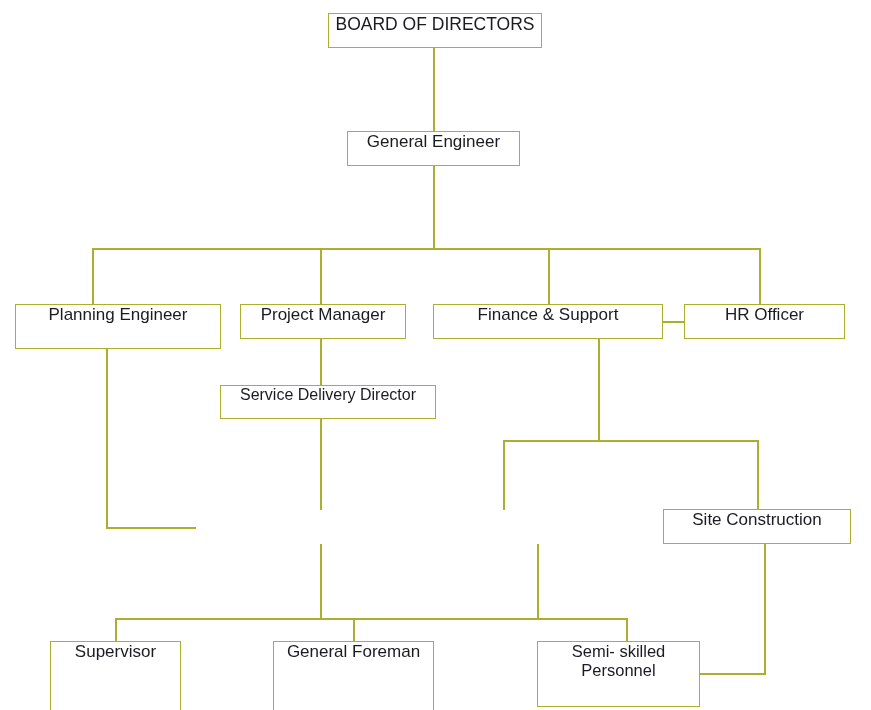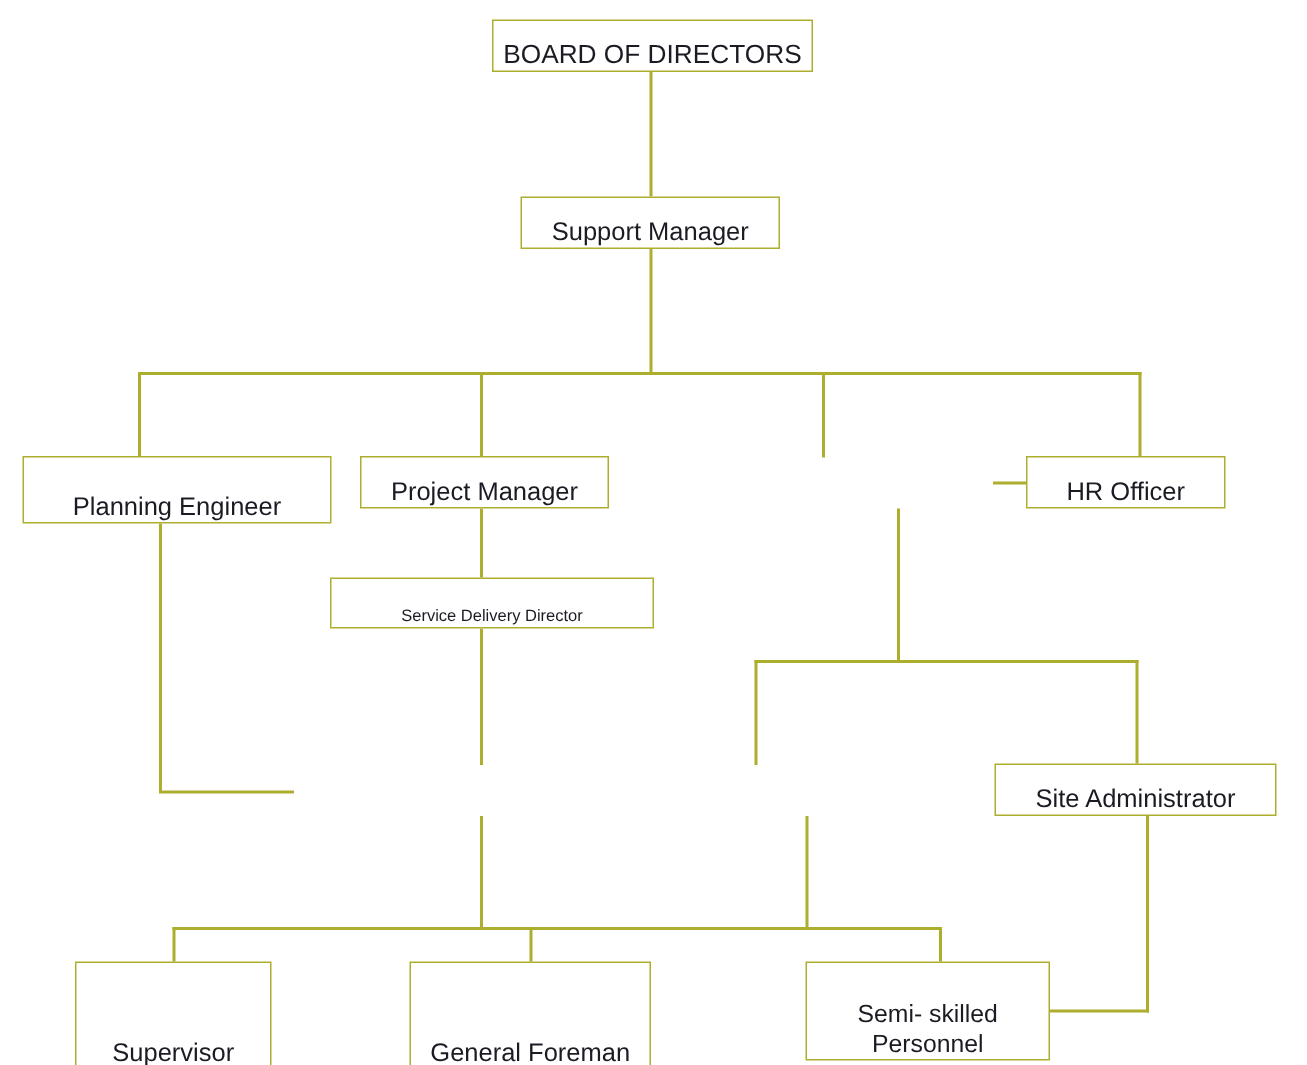--- a/index.html
+++ b/index.html
@@ -19,34 +19,34 @@
     background: #ffffff;
     overflow: hidden;
   }
   .node {
     position: absolute;
     box-sizing: border-box;
     border: 1.5px solid #adad2e;
     background: #ffffff;
     color: #1b1b24;
     display: flex;
-    align-items: flex-end;
+    align-items: flex-start;
     justify-content: center;
     text-align: center;
     line-height: 1.18;
     z-index: 3;
   }
   .node-label {
     display: block;
     padding: 0 6px;
     white-space: pre-line;
   }
   .fs-board   { font-size: 17.5px; }
   .fs-normal  { font-size: 17px; }
-  .fs-small   { font-size: 11px; }
+  .fs-small   { font-size: 16px; }
   .fs-two     { font-size: 16.5px; }
 
   .conn {
     position: absolute;
     background: #adad2e;
     z-index: 1;
   }
   .conn-v { width: 2px; }
   .conn-h { height: 2px; }
 </style>
@@ -90,44 +90,47 @@
   <div class="conn conn-v" style="left:626px; top:618px; height:24px;"></div>
 
   <div class="conn conn-v" style="left:764px; top:544px; height:131px;"></div>
   <div class="conn conn-h" style="left:700px; top:673px; width:66px;"></div>
 
   <div class="node fs-board" style="left:328px; top:13px; width:214px; height:35px;">
     <span class="node-label">BOARD OF DIRECTORS</span>
   </div>
 
   <div class="node fs-normal" style="left:347px; top:131px; width:173px; height:35px;">
-    <span class="node-label">Support Manager</span>
+    <span class="node-label">General Engineer</span>
   </div>
 
   <div class="node fs-normal" style="left:15px; top:304px; width:206px; height:45px;">
     <span class="node-label">Planning Engineer</span>
   </div>
 
   <div class="node fs-normal" style="left:240px; top:304px; width:166px; height:35px;">
     <span class="node-label">Project Manager</span>
   </div>
 
+  <div class="node fs-normal" style="left:433px; top:304px; width:230px; height:35px;">
+    <span class="node-label">Finance &amp; Support</span>
+  </div>
 
-  <div class="node fs-normal" style="left:684px; top:304px; width:133px; height:35px;">
+  <div class="node fs-normal" style="left:684px; top:304px; width:161px; height:35px;">
     <span class="node-label">HR Officer</span>
   </div>
 
   <div class="node fs-small" style="left:220px; top:385px; width:216px; height:34px;">
     <span class="node-label">Service Delivery Director</span>
   </div>
 
 
 
   <div class="node fs-normal" style="left:663px; top:509px; width:188px; height:35px;">
-    <span class="node-label">Site Administrator</span>
+    <span class="node-label">Site Construction</span>
   </div>
 
   <div class="node fs-normal" style="left:50px; top:641px; width:131px; height:72px;">
     <span class="node-label">Supervisor</span>
   </div>
 
   <div class="node fs-normal" style="left:273px; top:641px; width:161px; height:72px;">
     <span class="node-label">General Foreman</span>
   </div>
 

